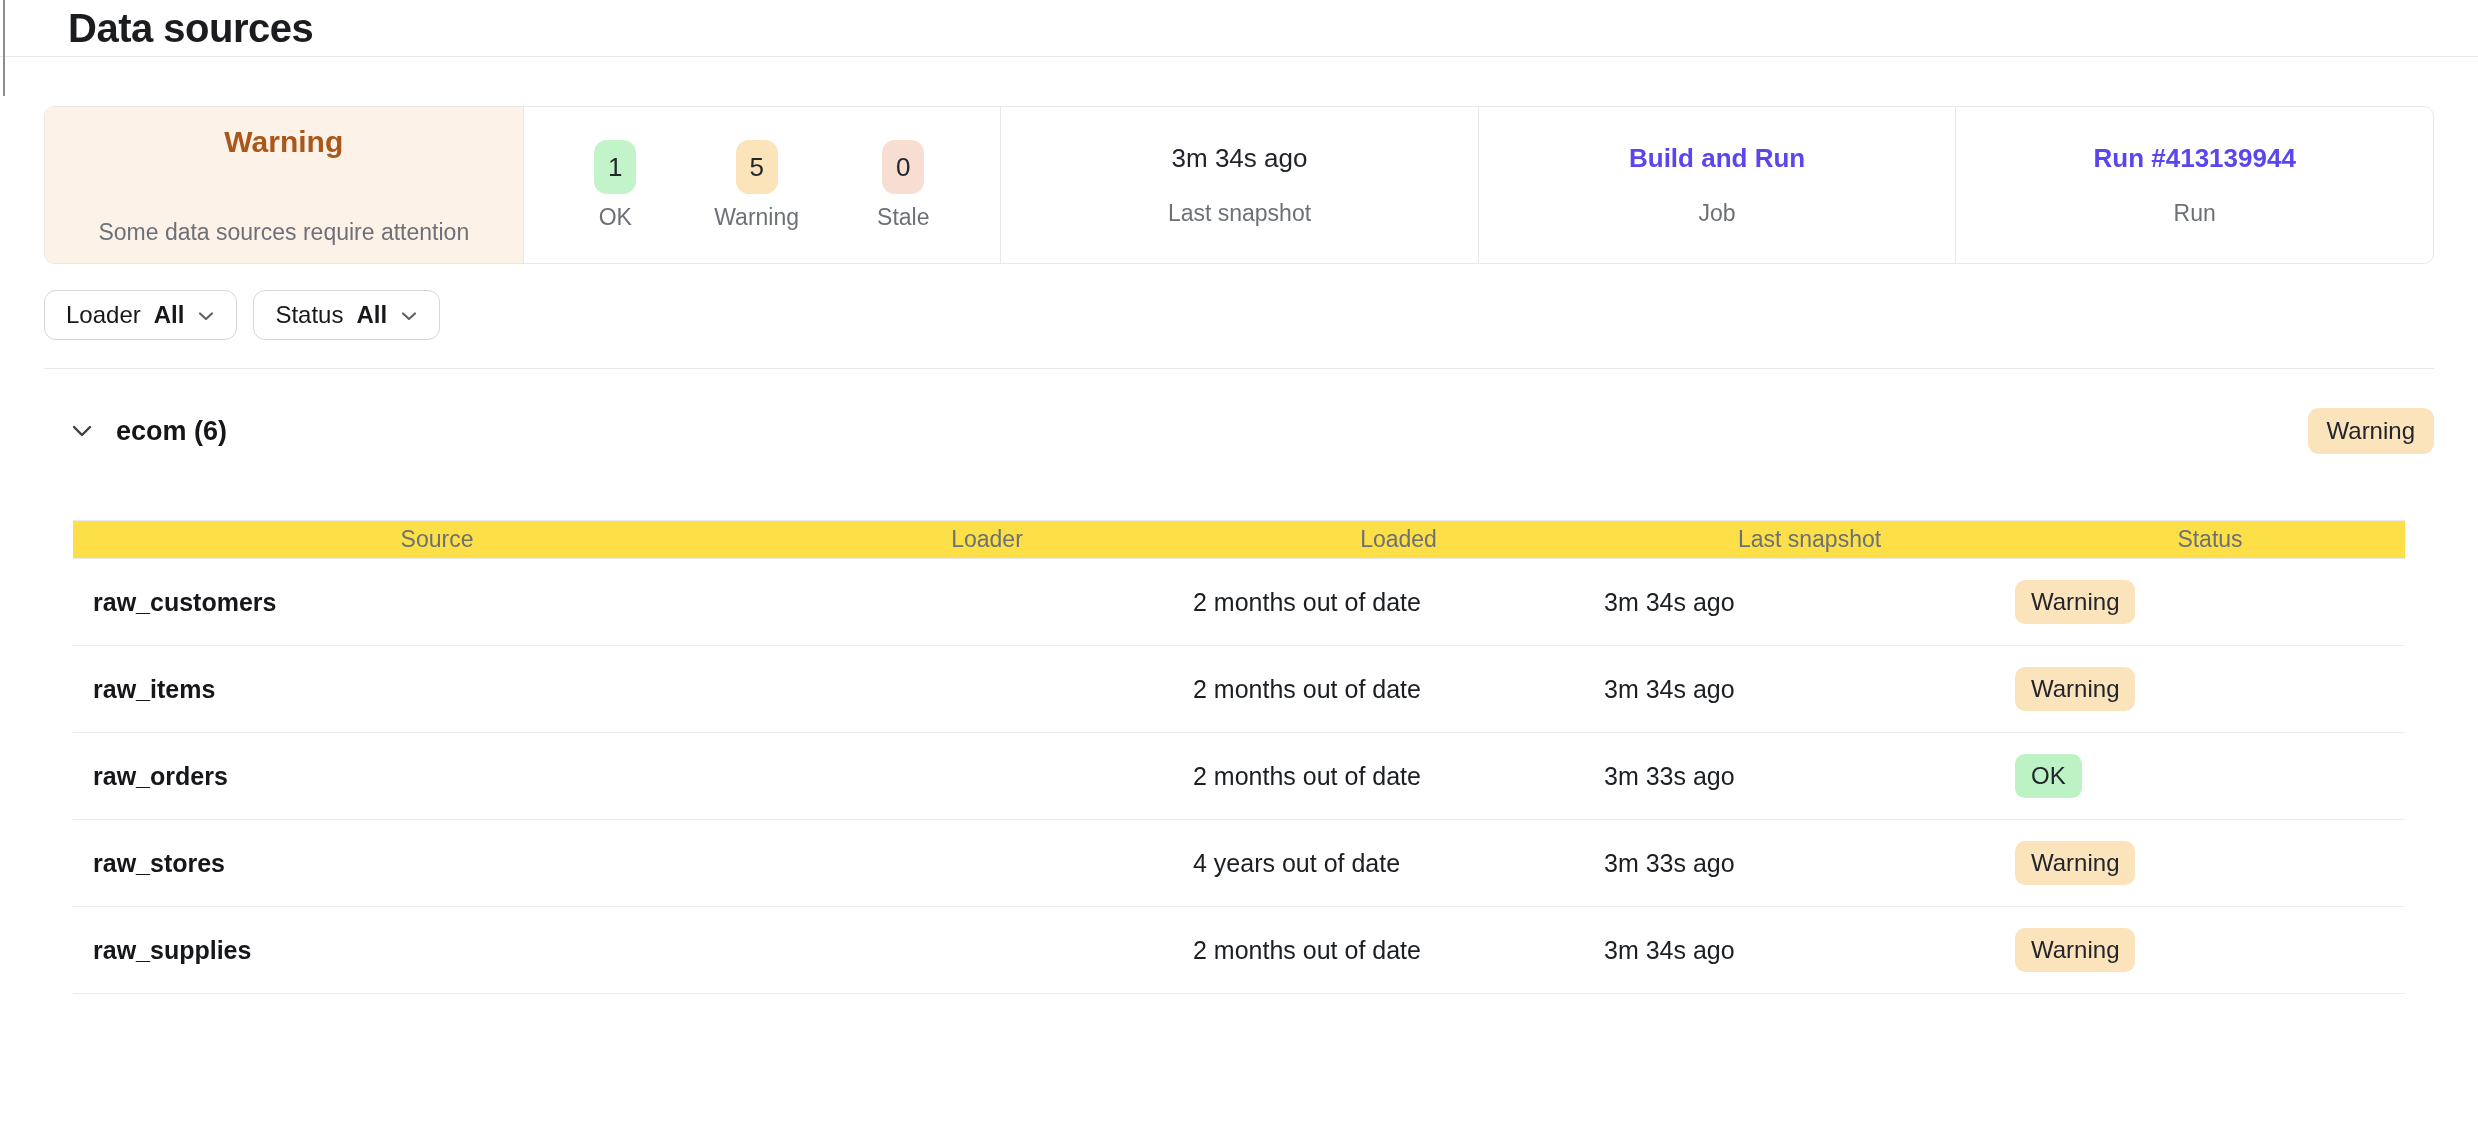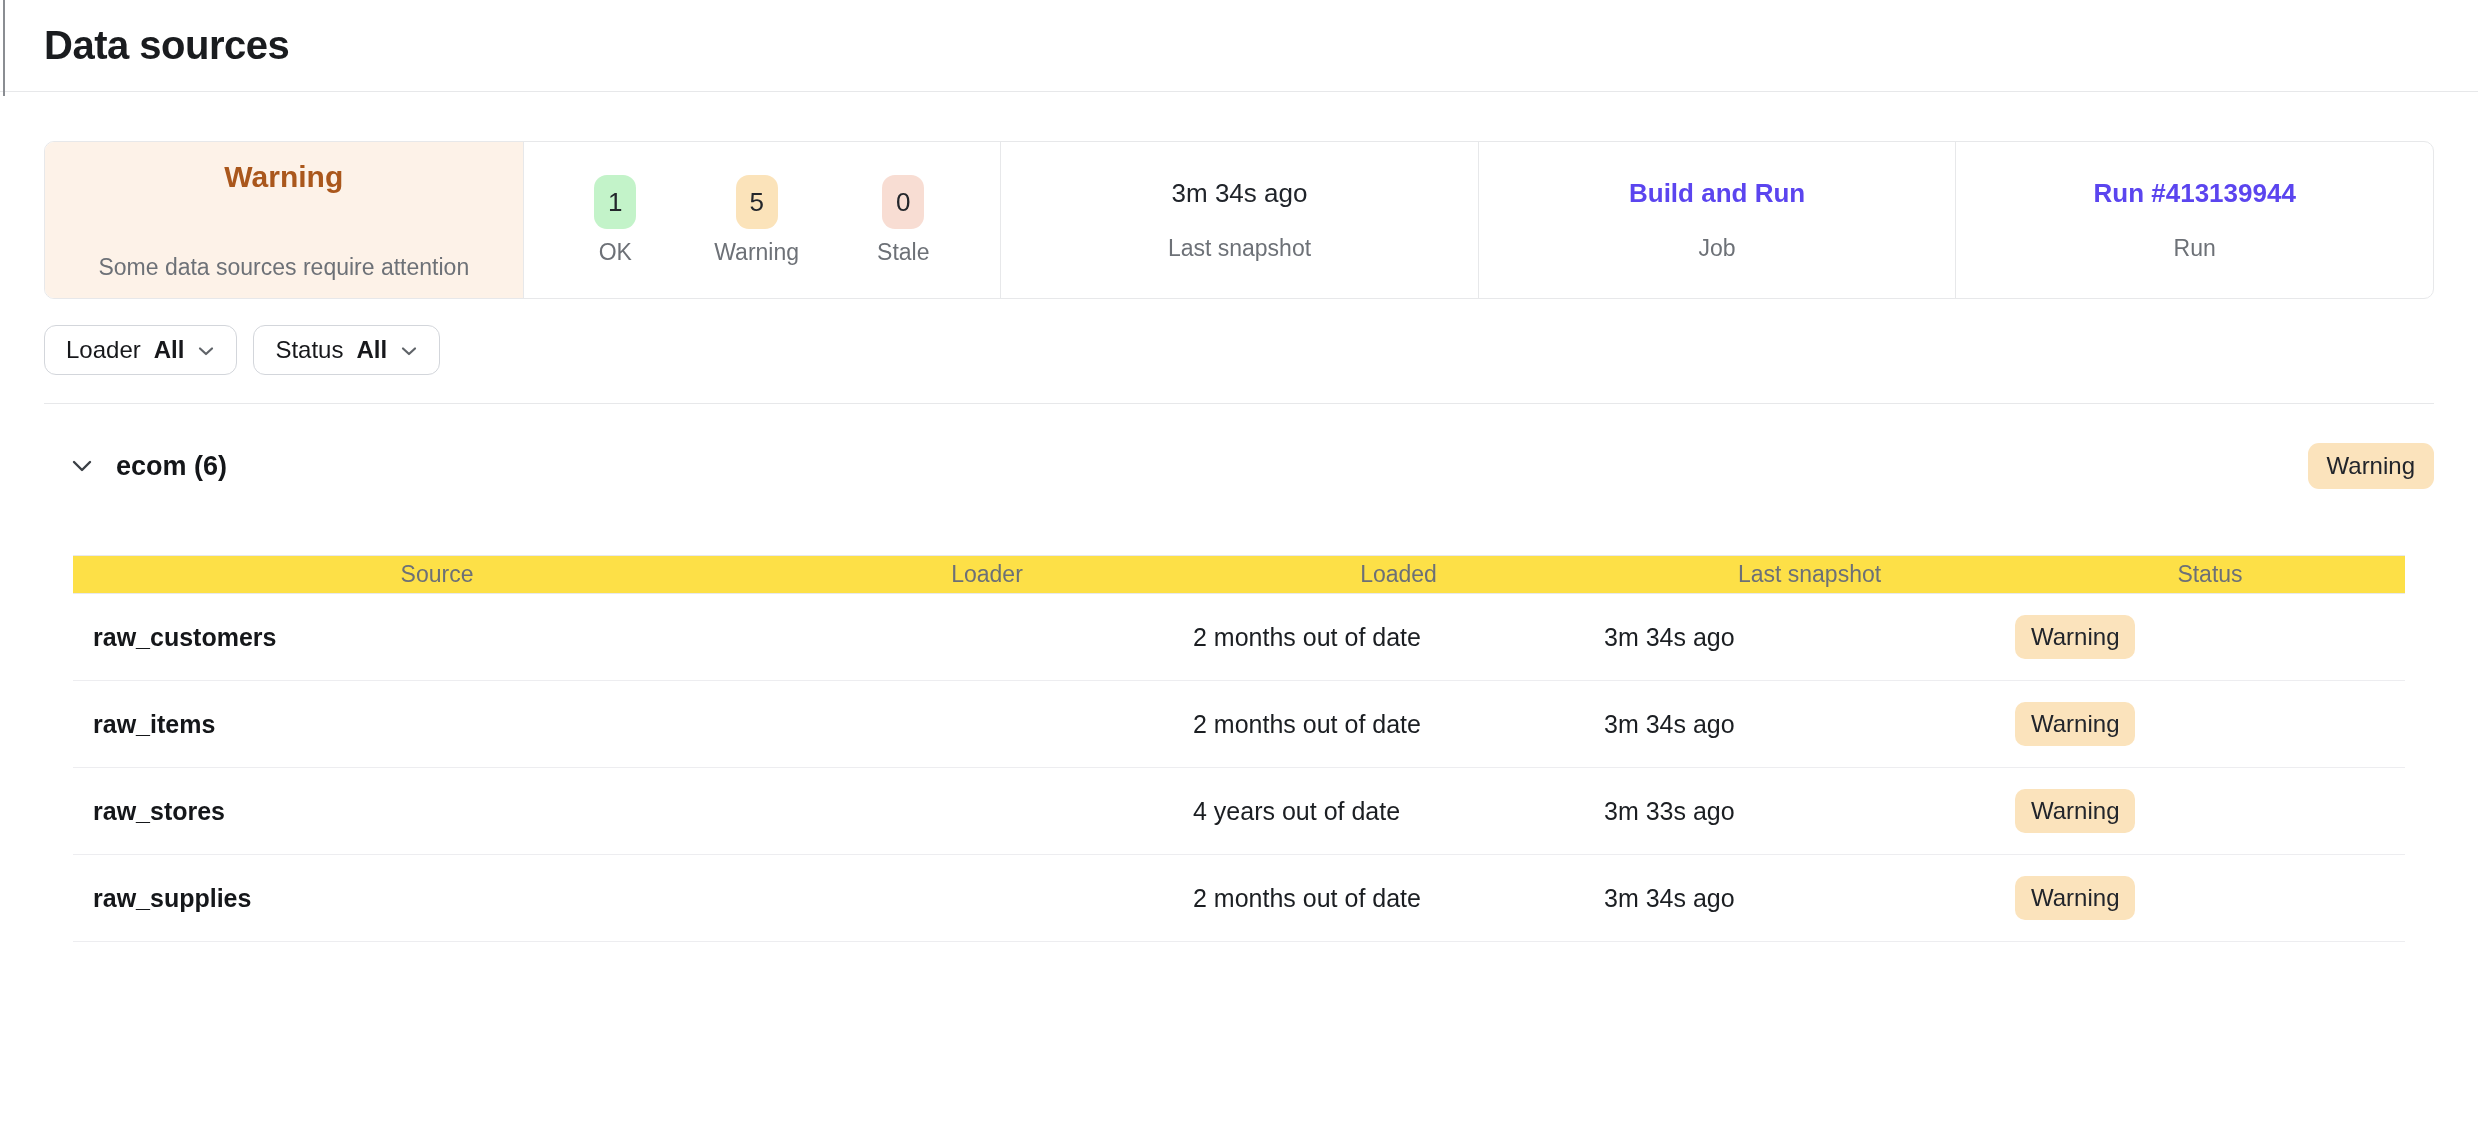--- a/index.html
+++ b/index.html
@@ -12,23 +12,23 @@
     overflow: hidden;
     position: relative;
   }
 
   .edge-tick {
     position: absolute; left: 3px; top: 0;
     width: 2px; height: 96px; background: #8a8d92;
   }
 
   header.page-header {
-    height: 92px;
+    height: 57px;
     display: flex; align-items: center;
-    padding: 0 44px;
+    padding: 0 68px;
     border-bottom: 1px solid #e7e8ea;
   }
   h1.page-title {
     margin: 0; font-size: 40px; font-weight: 700;
     letter-spacing: -0.5px; color: #1a1c1f;
   }
 
   main { padding: 4px 44px; }
 
   
@@ -221,20 +221,27 @@
         <td><span class="badge" data-status="Warning">Warning</span></td>
       </tr>
       <tr>
         <td class="src">raw_items</td>
         <td></td>
         <td>2 months out of date</td>
         <td>3m 34s ago</td>
         <td><span class="badge" data-status="Warning">Warning</span></td>
       </tr>
       <tr>
+        <td class="src">raw_orders</td>
+        <td></td>
+        <td>2 months out of date</td>
+        <td>3m 33s ago</td>
+        <td><span class="badge" data-status="OK">OK</span></td>
+      </tr>
+      <tr>
         <td class="src">raw_stores</td>
         <td></td>
         <td>4 years out of date</td>
         <td>3m 33s ago</td>
         <td><span class="badge" data-status="Warning">Warning</span></td>
       </tr>
       <tr>
         <td class="src">raw_supplies</td>
         <td></td>
         <td>2 months out of date</td>

